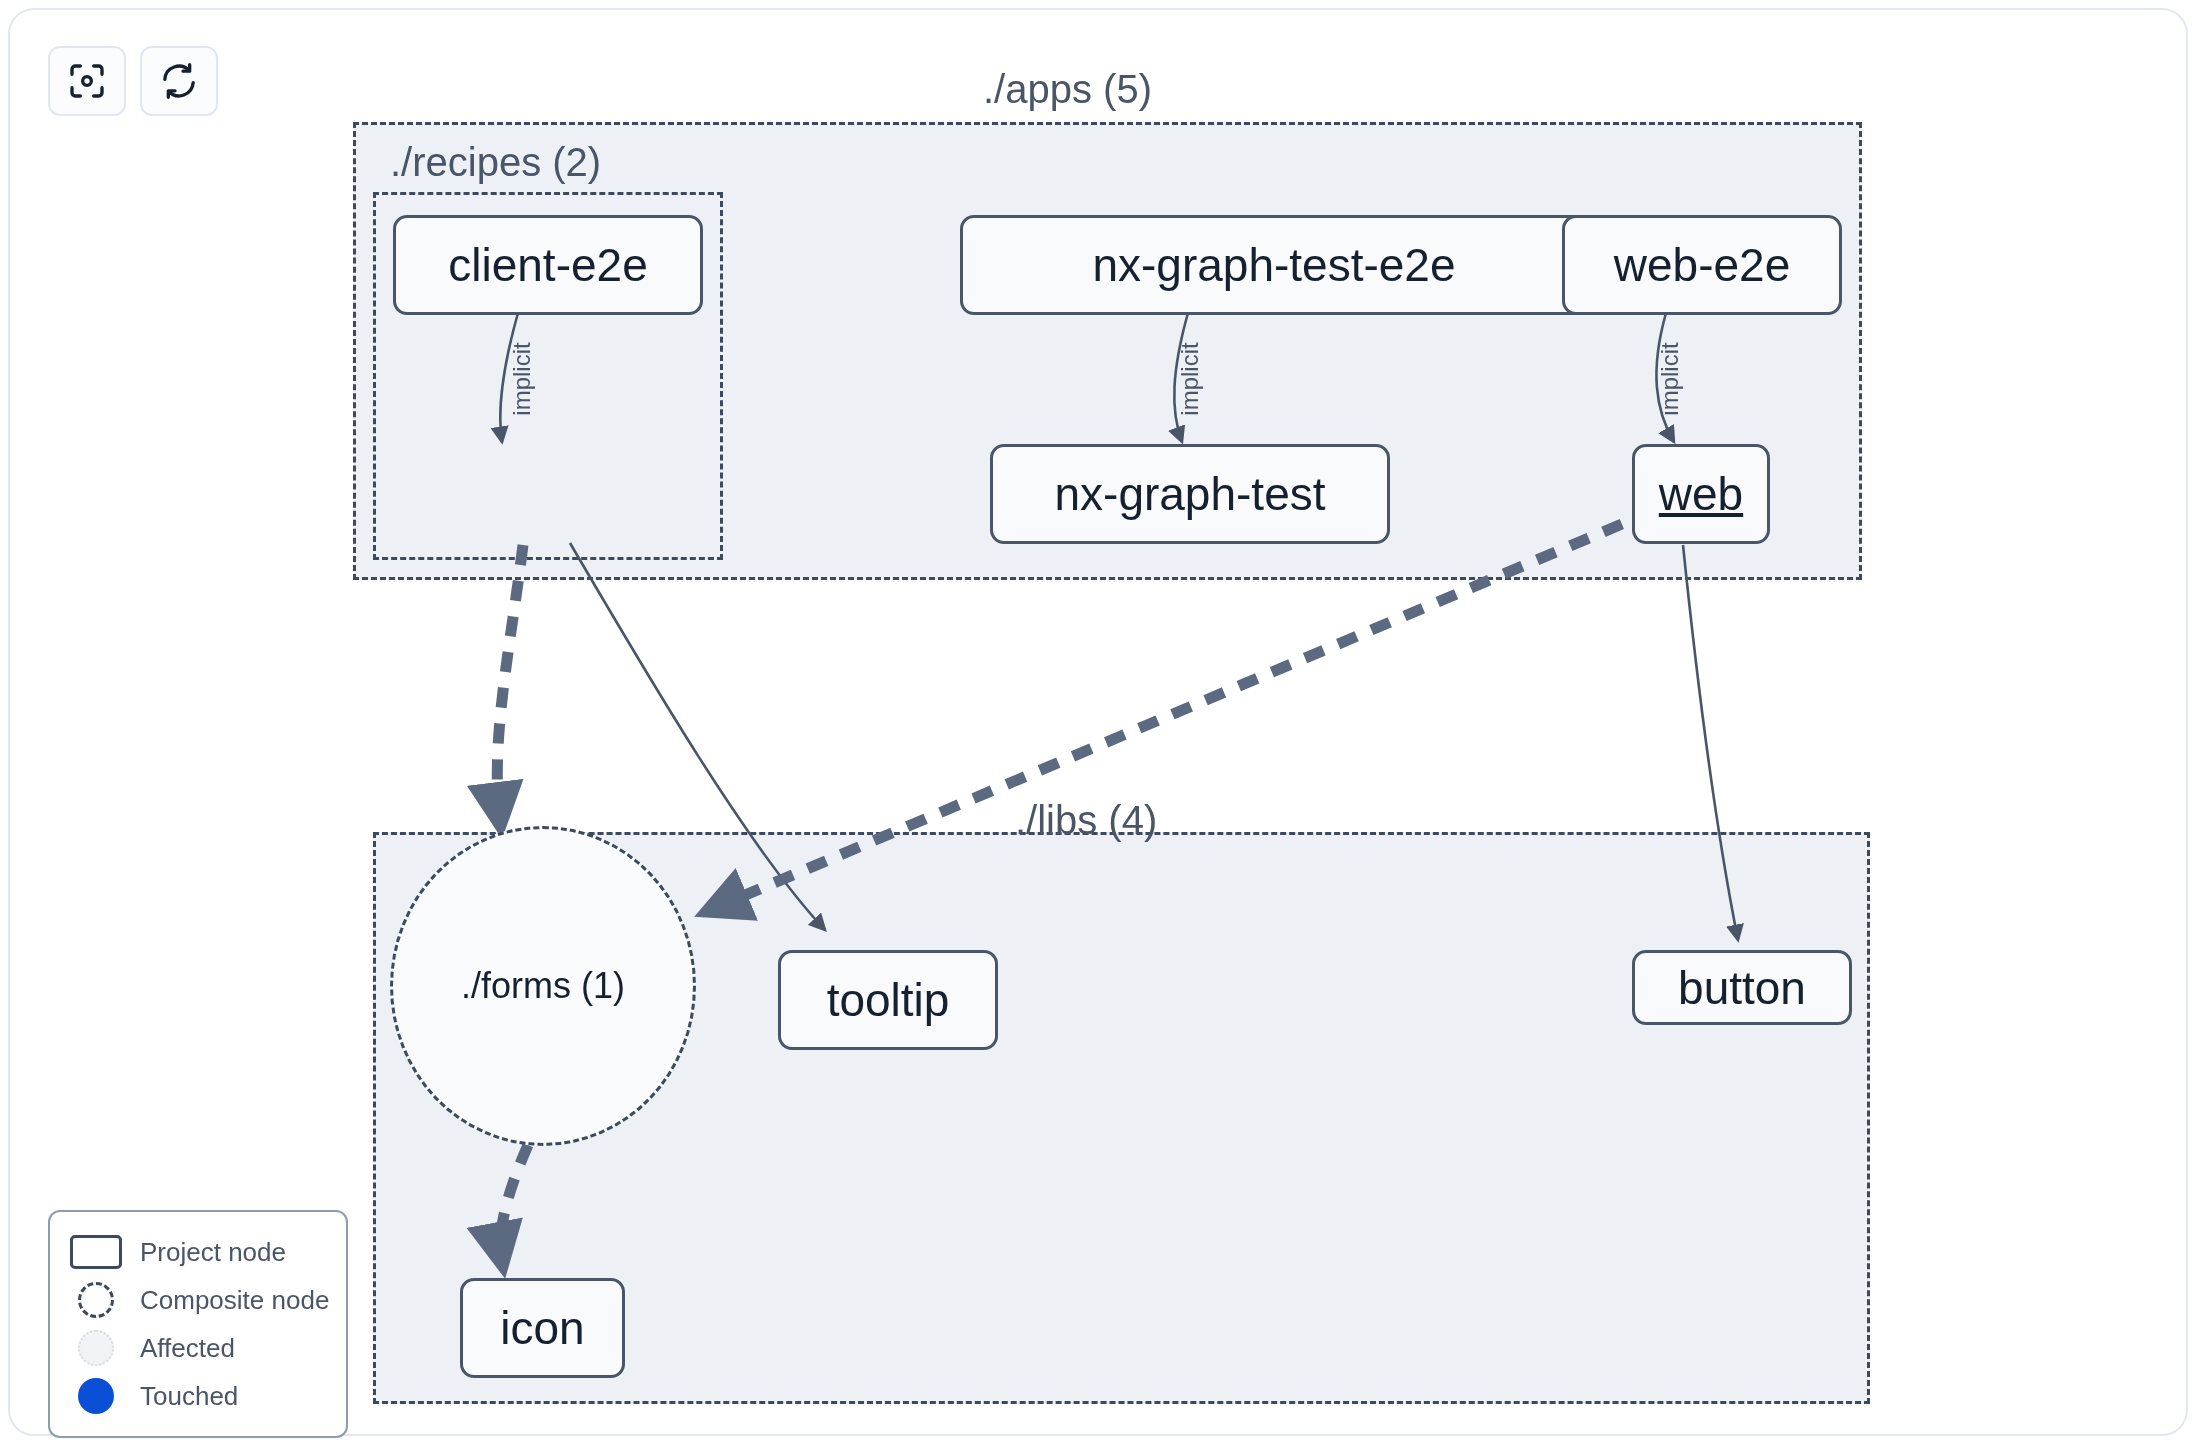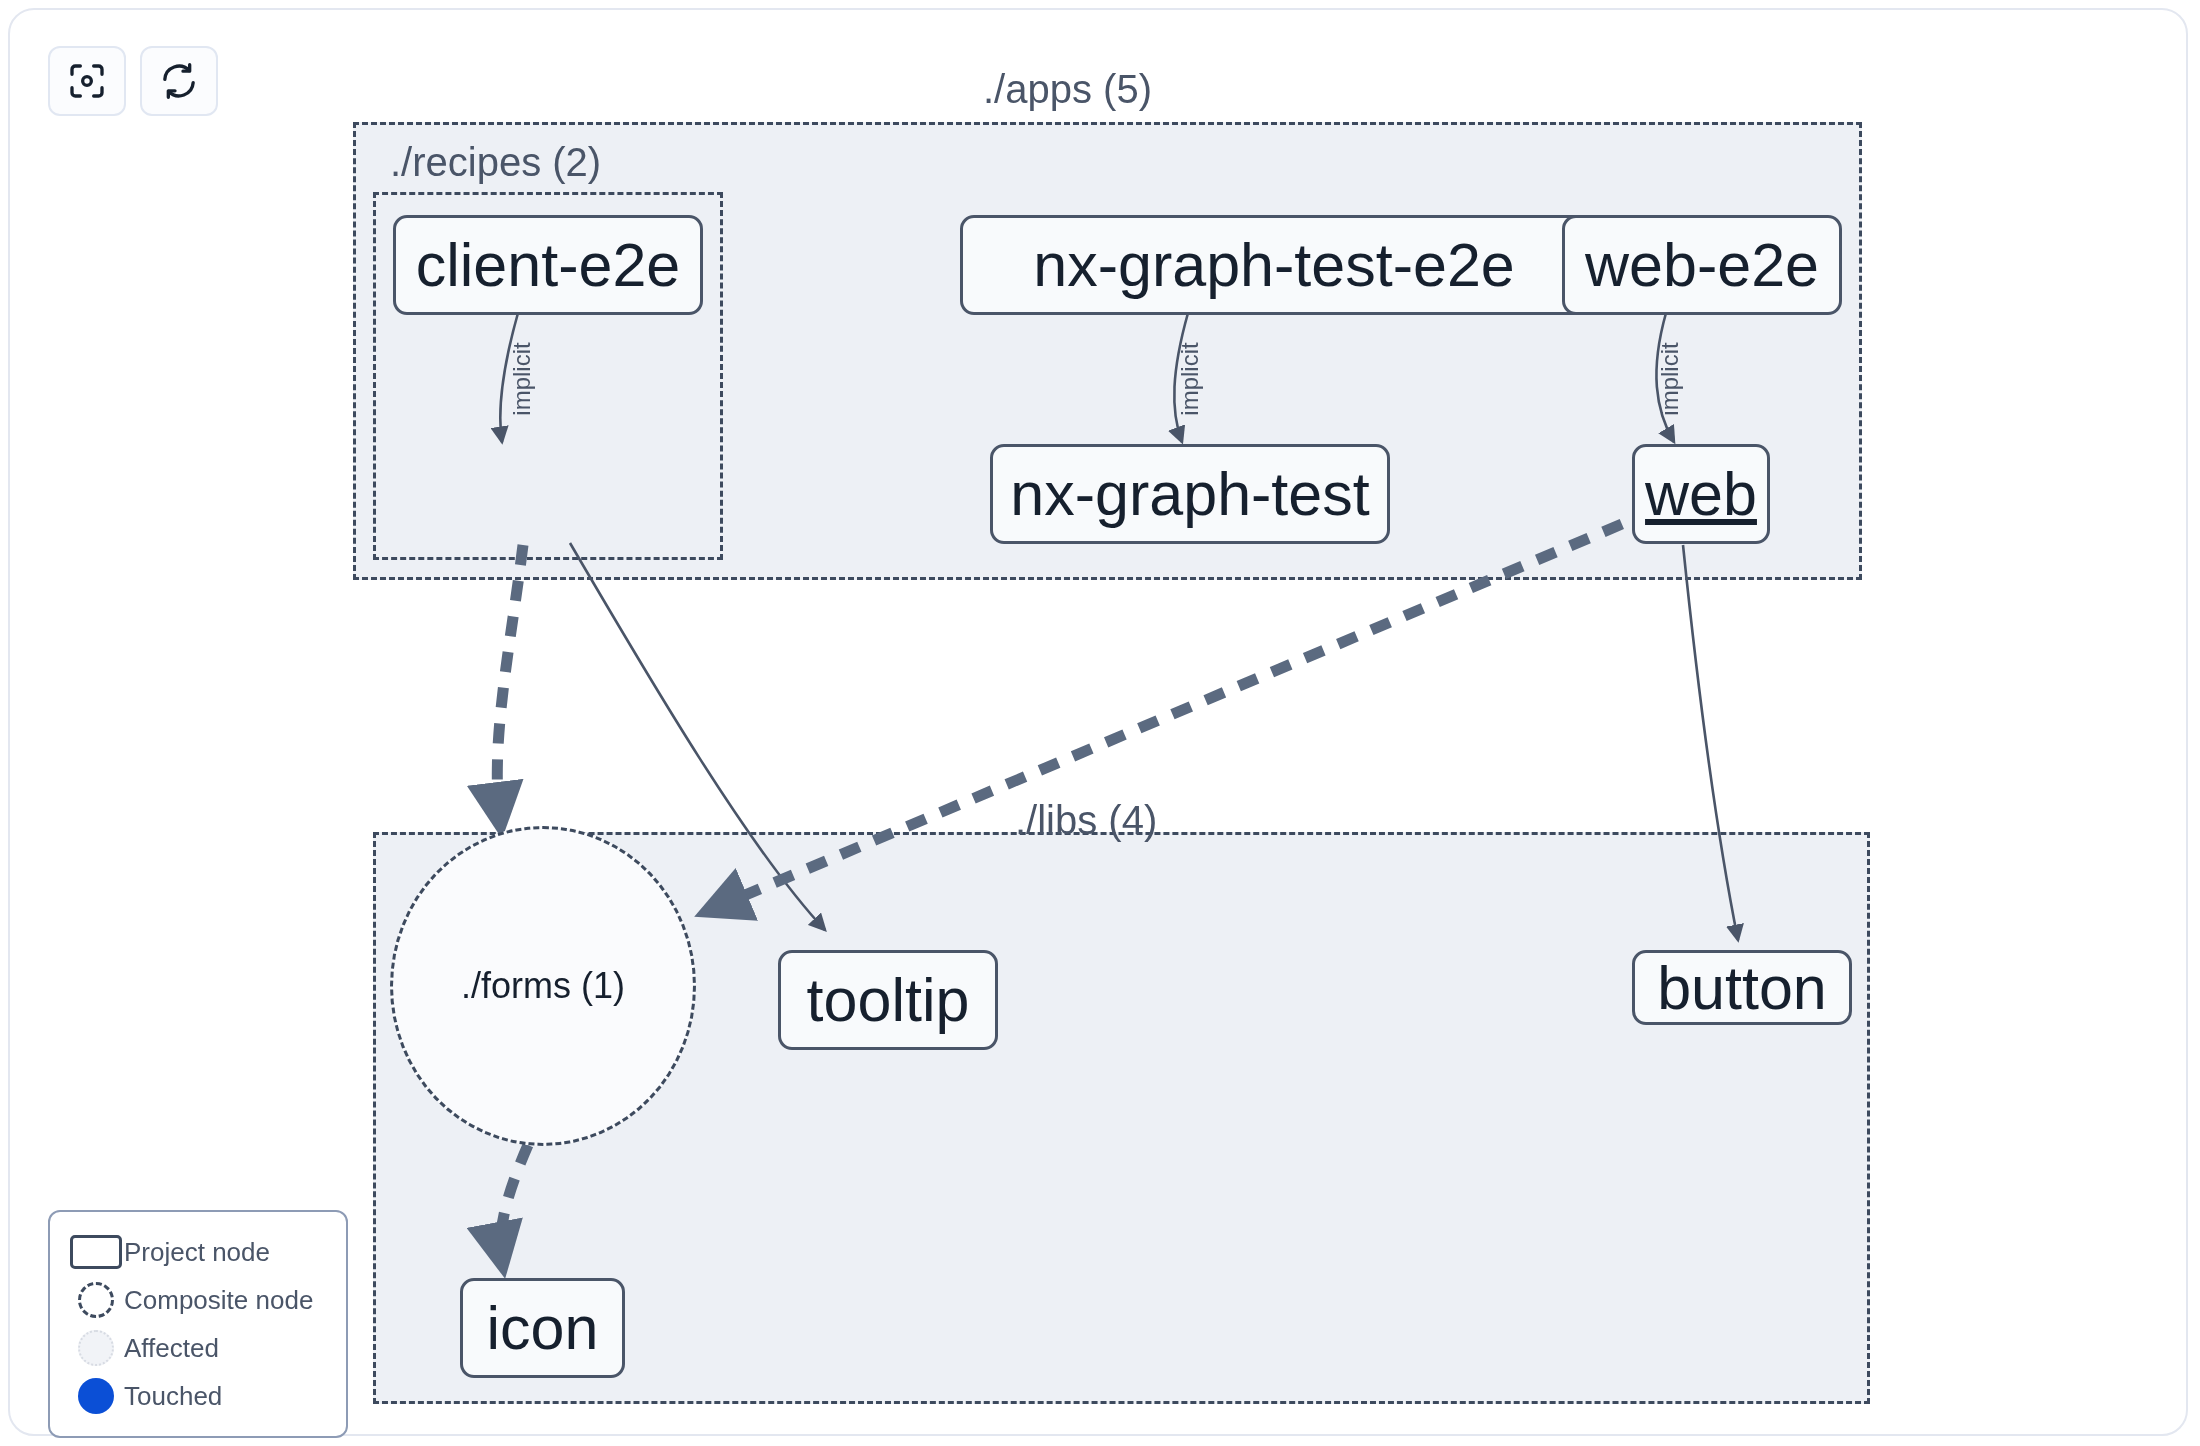--- a/index.html
+++ b/index.html
@@ -77,21 +77,21 @@
   .node {
     position: absolute;
     box-sizing: border-box;
     background: #f8fafc;
     border: 3px solid #4a5568;
     border-radius: 14px;
     display: flex;
     align-items: center;
     justify-content: center;
     color: #16202e;
-    font-size: 61px;
+    font-size: 46px;
     font-family: "Liberation Sans", sans-serif;
     cursor: pointer;
     white-space: nowrap;
   }
   
   .composite-node {
     position: absolute;
     box-sizing: border-box;
     background: #fafbfd;
     border: 3px dashed #3d4a5e;
@@ -127,20 +127,21 @@
     box-sizing: border-box;
     background: #ffffff;
     border: 2px solid #8d9bb5;
     border-radius: 12px;
     padding: 16px 18px;
   }
   .legend-row {
     display: flex;
     align-items: center;
     height: 48px;
+    gap: 16px;
   }
   .legend-swatch {
     width: 56px;
     flex: 0 0 56px;
     height: 40px;
     display: flex;
     align-items: center;
     justify-content: center;
   }
   .sw-project {

